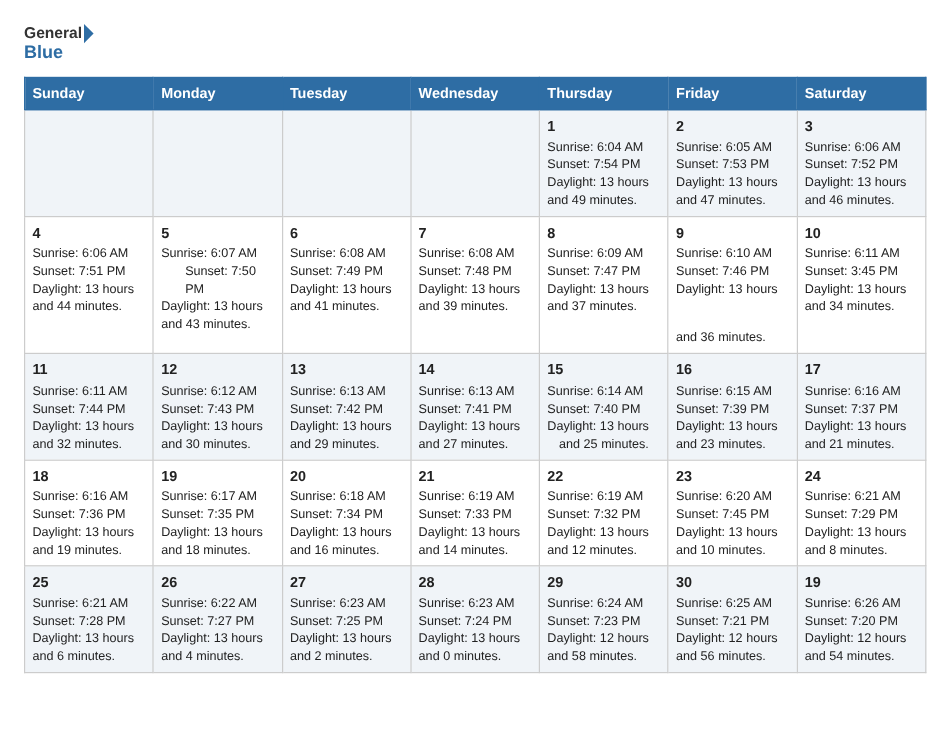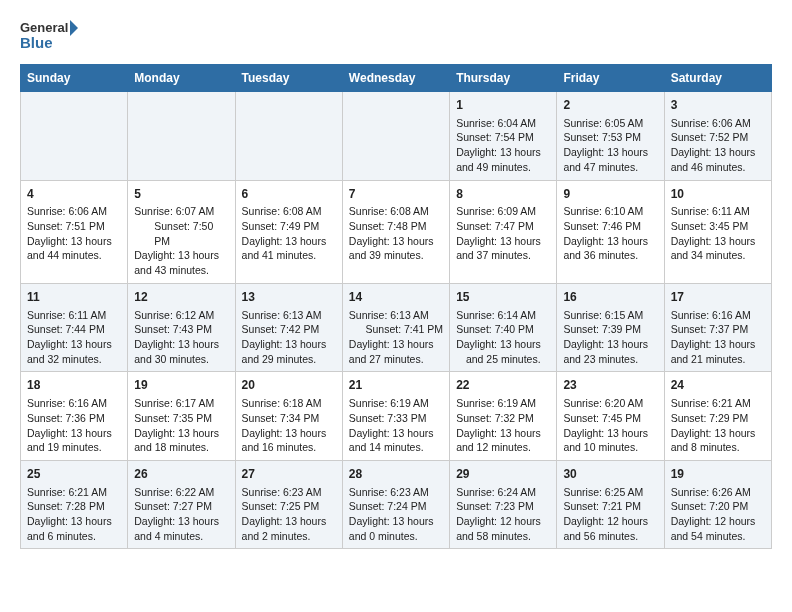--- a/index.html
+++ b/index.html
@@ -170,21 +170,21 @@
           <span style="display: block;">Sunrise: 6:09 AM</span>
           <span style="display: block;">Sunset: 7:47 PM</span>
           <span style="display: block;">Daylight: 13 hours</span>
           <span style="display: block;">and 37 minutes.</span>
         </td>
         <td>
           <span class="day-number">9</span>
           <span style="display: block;">Sunrise: 6:10 AM</span>
           <span style="display: block;">Sunset: 7:46 PM</span>
           <span style="display: block;">Daylight: 13 hours</span>
-          <span style="display: block;">and 36 minutes.</span>
+          <span style="display: block; margin-top: 26px;">and 36 minutes.</span>
         </td>
         <td>
           <span class="day-number">10</span>
           <span style="display: block;">Sunrise: 6:11 AM</span>
           <span style="display: block;">Sunset: 3:45 PM</span>
           <span style="display: block;">Daylight: 13 hours</span>
           <span style="display: block;">and 34 minutes.</span>
         </td>
       </tr>
       <tr>
@@ -205,21 +205,21 @@
         <td>
           <span class="day-number">13</span>
           <span style="display: block;">Sunrise: 6:13 AM</span>
           <span style="display: block;">Sunset: 7:42 PM</span>
           <span style="display: block;">Daylight: 13 hours</span>
           <span style="display: block;">and 29 minutes.</span>
         </td>
         <td>
           <span class="day-number">14</span>
           <span style="display: block;">Sunrise: 6:13 AM</span>
-          <span style="display: block; text-align: right;">Sunset: 7:41 PM</span>
+          <span style="display: block;">Sunset: 7:41 PM</span>
           <span style="display: block;">Daylight: 13 hours</span>
           <span style="display: block;">and 27 minutes.</span>
         </td>
         <td>
           <span class="day-number">15</span>
           <span style="display: block;">Sunrise: 6:14 AM</span>
           <span style="display: block;">Sunset: 7:40 PM</span>
           <span style="display: block;">Daylight: 13 hours</span>
           <span style="display: block; text-align: center;">and 25 minutes.</span>
         </td>

